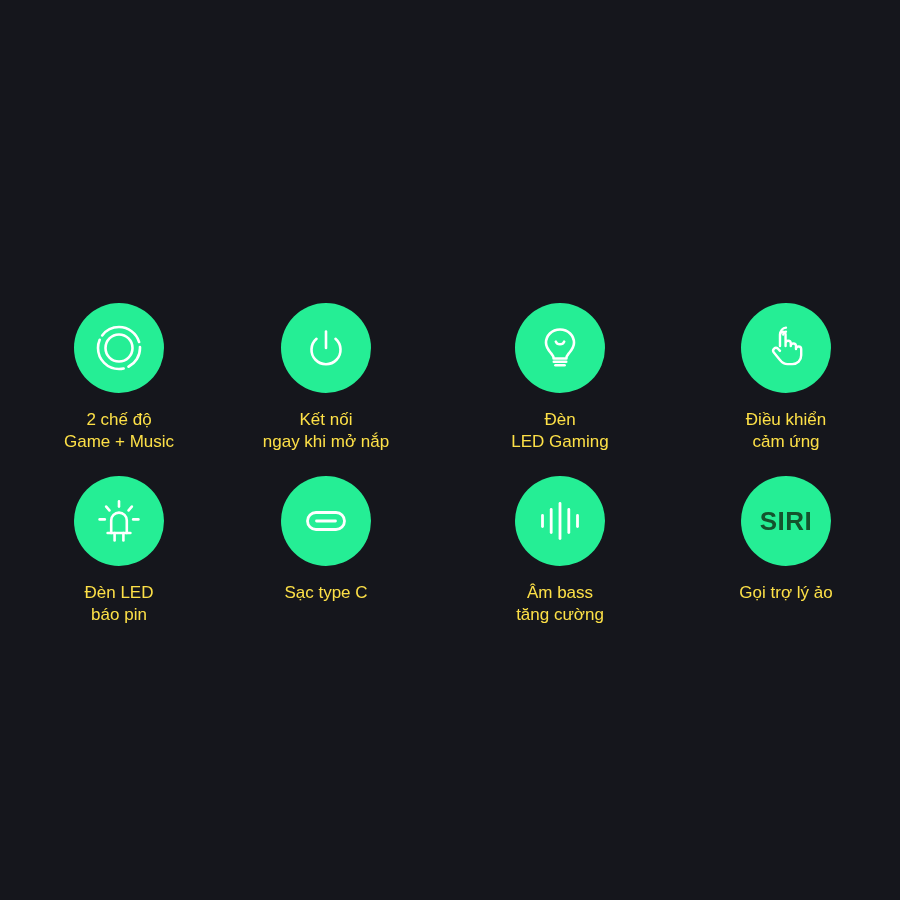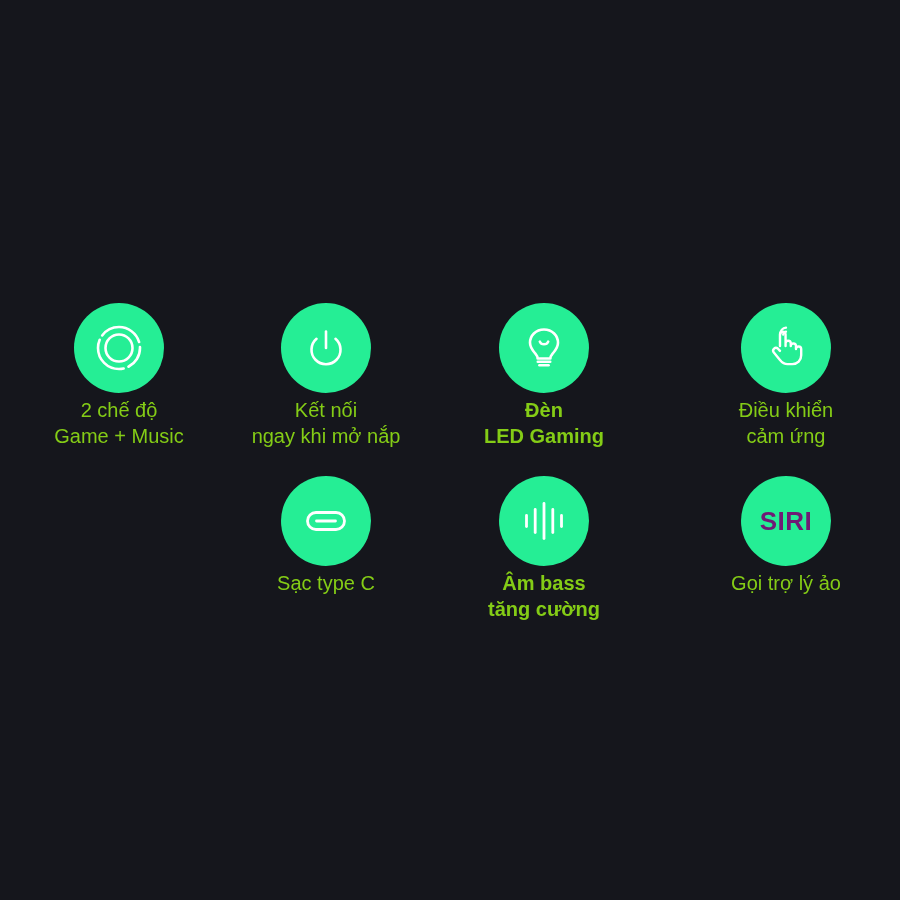--- a/index.html
+++ b/index.html
@@ -24,21 +24,21 @@
 
   .feature-cell {
     position: absolute;
     width: 220px;
     text-align: center;
   }
 
   
   .col-0 { left: 9px; }
   .col-1 { left: 216px; }
-  .col-2 { left: 434px; font-weight: bold; }
+  .col-2 { left: 450px; }
   .col-3 { left: 676px; }
 
   
   .row-0 { top: 303px; }
   .row-1 { top: 476px; }
 
   .icon-circle {
     width: 90px;
     height: 90px;
     border-radius: 50%;
@@ -51,30 +51,30 @@
   }
 
   .icon-circle svg {
     display: block;
   }
 
   .siri-text {
     font-family: "Liberation Sans", sans-serif;
     font-size: 26px;
     font-weight: bold;
-    color: #701a75;
+    color: #14532d;
     letter-spacing: 0.5px;
     line-height: 1;
     text-align: center;
   }
 
   .feature-label {
-    margin-top: 4px;
-    color: #84cc16;
-    font-size: 20px;
+    margin-top: 16px;
+    color: #fde047;
+    font-size: 17px;
     line-height: 1.32;
     font-family: "Liberation Sans", sans-serif;
     white-space: pre-line;
   }
 </style>
 </head>
 <body>
 
 <div class="feature-grid">
 
@@ -126,20 +126,39 @@
           <path d="M23.4 25.6 L 23.4 13.2 A 3 3 0 0 1 29.4 13.2 L 29.4 25.5 L 29.4 22.6 A 2.8 2.8 0 0 1 35 22.6 L 35 25.6 A 2.8 2.8 0 0 1 40.6 25.6 L 40.6 28.8 A 2.8 2.8 0 0 1 46.2 28.8 L 46.2 35.4 C 46.2 41.2 42.2 45 36.6 45 L 31.5 45 C 27.8 45 25.6 43.2 23.4 40.5 L 16.6 32.2 A 3 3 0 0 1 21 28.2 L 23.4 30.8" stroke="#ffffff" stroke-width="2.6" stroke-linecap="round" stroke-linejoin="round" transform="translate(-5.5,-2.5) scale(0.93) translate(4,3)"></path>
           <path d="M20.2 12.2 A 6.6 6.6 0 0 1 26 5.6" stroke="#ffffff" stroke-width="2.3" stroke-linecap="round"></path>
           <path d="M23.2 12.6 A 3.4 3.4 0 0 1 26 9.6" stroke="#ffffff" stroke-width="2.3" stroke-linecap="round"></path>
         </svg>
       </span>
     </div>
     <div class="feature-label">Điều khiển
 cảm ứng</div>
   </div>
 
+  <div class="feature-cell col-0 row-1">
+    <div class="icon-circle">
+      <span>
+        <svg width="52" height="52" viewBox="0 0 52 52" fill="none">
+          <path d="M18.2 38 L 18.2 25.4 A 7.8 7.8 0 0 1 33.8 25.4 L 33.8 38" stroke="#ffffff" stroke-width="2.6" stroke-linecap="round"></path>
+          <line x1="14.6" y1="38" x2="37.4" y2="38" stroke="#ffffff" stroke-width="2.6" stroke-linecap="round"></line>
+          <line x1="21.6" y1="38" x2="21.6" y2="45.4" stroke="#ffffff" stroke-width="2.6" stroke-linecap="round"></line>
+          <line x1="30.4" y1="38" x2="30.4" y2="45.4" stroke="#ffffff" stroke-width="2.6" stroke-linecap="round"></line>
+          <line x1="26" y1="6.4" x2="26" y2="11.6" stroke="#ffffff" stroke-width="2.6" stroke-linecap="round"></line>
+          <line x1="13.2" y1="11.6" x2="16.4" y2="15.4" stroke="#ffffff" stroke-width="2.6" stroke-linecap="round"></line>
+          <line x1="38.8" y1="11.6" x2="35.6" y2="15.4" stroke="#ffffff" stroke-width="2.6" stroke-linecap="round"></line>
+          <line x1="6.6" y1="24.4" x2="11.8" y2="24.4" stroke="#ffffff" stroke-width="2.6" stroke-linecap="round"></line>
+          <line x1="40.2" y1="24.4" x2="45.4" y2="24.4" stroke="#ffffff" stroke-width="2.6" stroke-linecap="round"></line>
+        </svg>
+      </span>
+    </div>
+    <div class="feature-label">Đèn LED
+báo pin</div>
+  </div>
 
   <div class="feature-cell col-2 row-1">
     <div class="icon-circle">
       <span>
         <svg width="52" height="52" viewBox="0 0 52 52" fill="none">
           <line x1="8.5" y1="20.5" x2="8.5" y2="31.5" stroke="#ffffff" stroke-width="2.8" stroke-linecap="round"></line>
           <line x1="17.2" y1="14.5" x2="17.2" y2="37.5" stroke="#ffffff" stroke-width="2.8" stroke-linecap="round"></line>
           <line x1="26" y1="8.5" x2="26" y2="43.5" stroke="#ffffff" stroke-width="2.8" stroke-linecap="round"></line>
           <line x1="34.8" y1="14.5" x2="34.8" y2="37.5" stroke="#ffffff" stroke-width="2.8" stroke-linecap="round"></line>
           <line x1="43.5" y1="20.5" x2="43.5" y2="31.5" stroke="#ffffff" stroke-width="2.8" stroke-linecap="round"></line>

